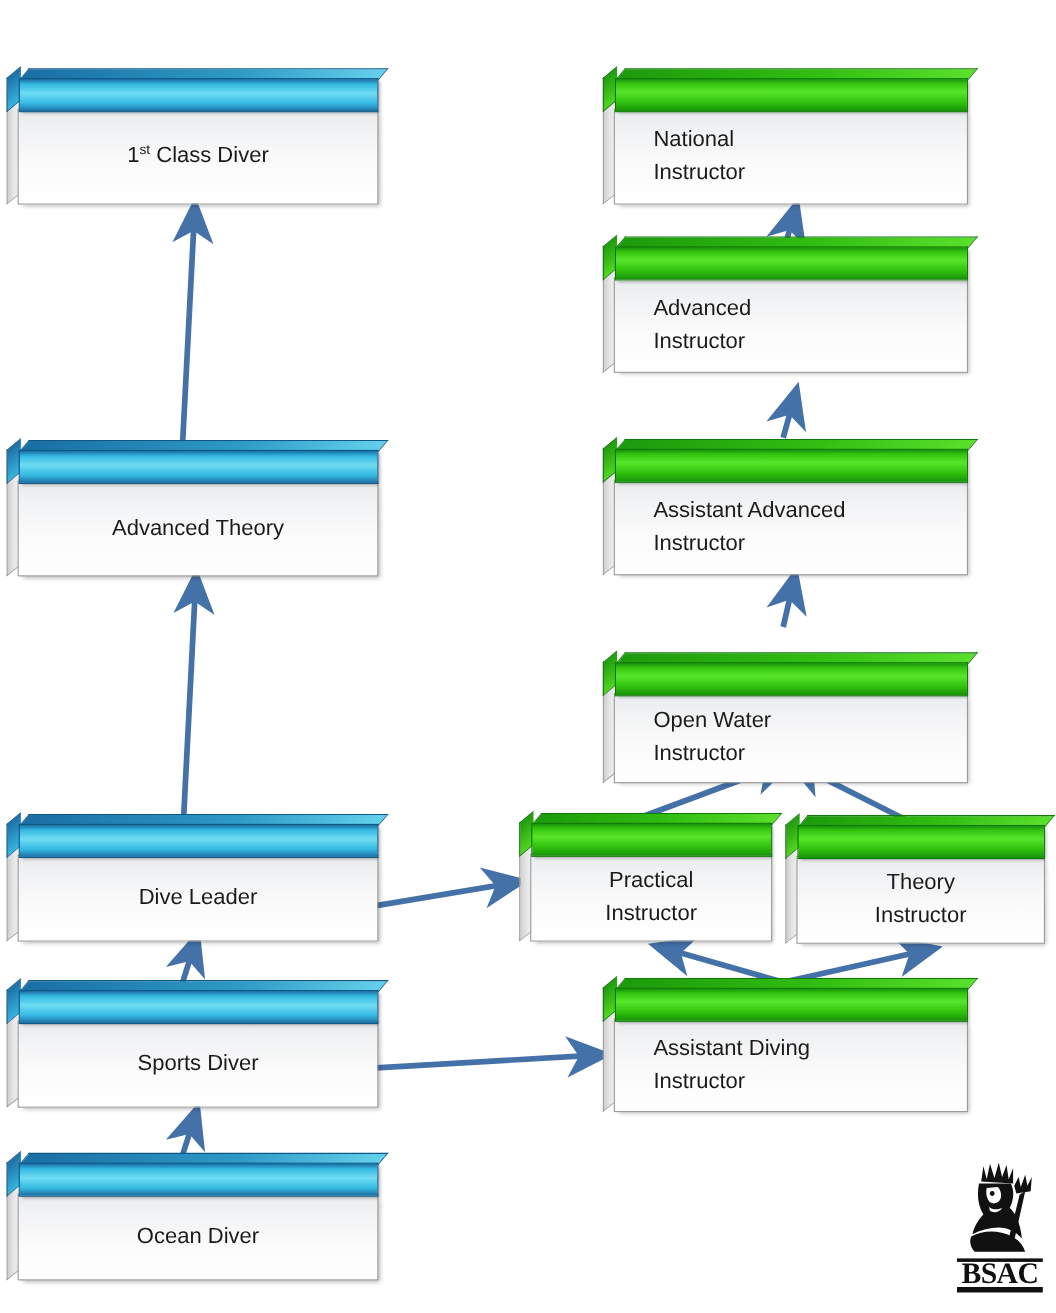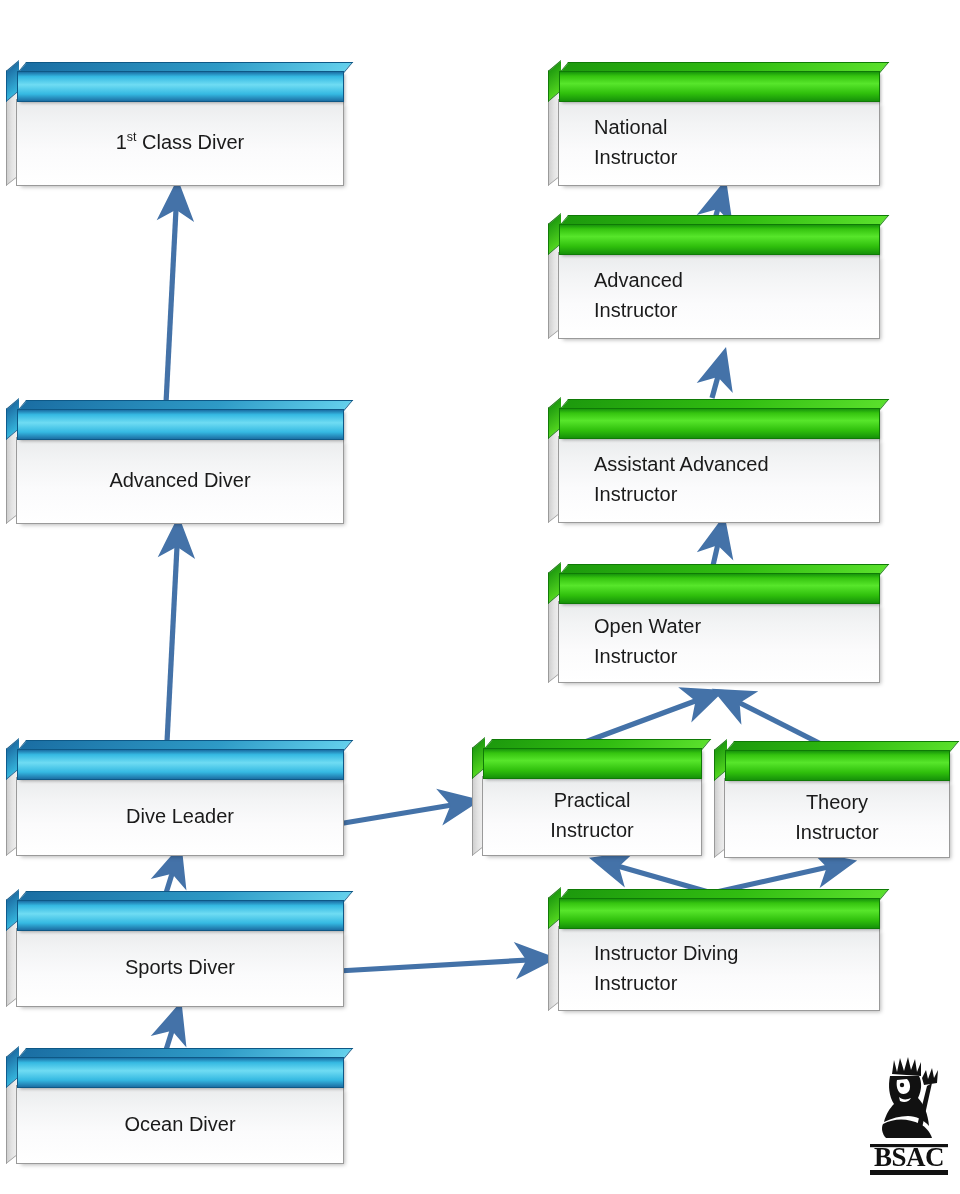--- a/index.html
+++ b/index.html
@@ -123,21 +123,21 @@
 
   <div class="node blue" style="left:6px;top:400px;width:338px;height:124px;">
     <div class="depth"></div>
     <div class="body"></div>
     <div class="capdepth"></div>
     <div class="cap">
       <div class="captop"></div>
         <div class="capface"></div>
     </div>
     <div class="label center">
-      <span class="ln">Advanced Diver</span>
+      <span class="ln">Advanced Theory</span>
     </div>
   </div>
 
   <div class="node blue" style="left:6px;top:740px;width:338px;height:116px;">
     <div class="depth"></div>
     <div class="body"></div>
     <div class="capdepth"></div>
     <div class="cap">
       <div class="captop"></div>
         <div class="capface"></div>
@@ -208,21 +208,21 @@
     <div class="cap">
       <div class="captop"></div>
         <div class="capface"></div>
     </div>
     <div class="label indent">
       <span class="ln">Assistant Advanced</span>
       <span class="ln">Instructor</span>
     </div>
   </div>
 
-  <div class="node green" style="left:548px;top:564px;width:332px;height:119px;">
+  <div class="node green" style="left:548px;top:593px;width:332px;height:119px;">
     <div class="depth"></div>
     <div class="body"></div>
     <div class="capdepth"></div>
     <div class="cap">
       <div class="captop"></div>
         <div class="capface"></div>
     </div>
     <div class="label indent">
       <span class="ln">Open Water</span>
       <span class="ln">Instructor</span>
@@ -259,21 +259,21 @@
 
   <div class="node green" style="left:548px;top:889px;width:332px;height:122px;">
     <div class="depth"></div>
     <div class="body"></div>
     <div class="capdepth"></div>
     <div class="cap">
       <div class="captop"></div>
         <div class="capface"></div>
     </div>
     <div class="label indent">
-      <span class="ln">Instructor Diving</span>
+      <span class="ln">Assistant Diving</span>
       <span class="ln">Instructor</span>
     </div>
   </div>
 
   <div id="logo">
     <svg width="86" height="130" viewBox="0 0 86 130">
       <g fill="#111111">
 
         <path d="M26,22 L28,8 L31,20 L34,6 L38,19 L42,5 L45,18 L49,7 L51,20 L55,10 L55,24 Z"></path>
 

